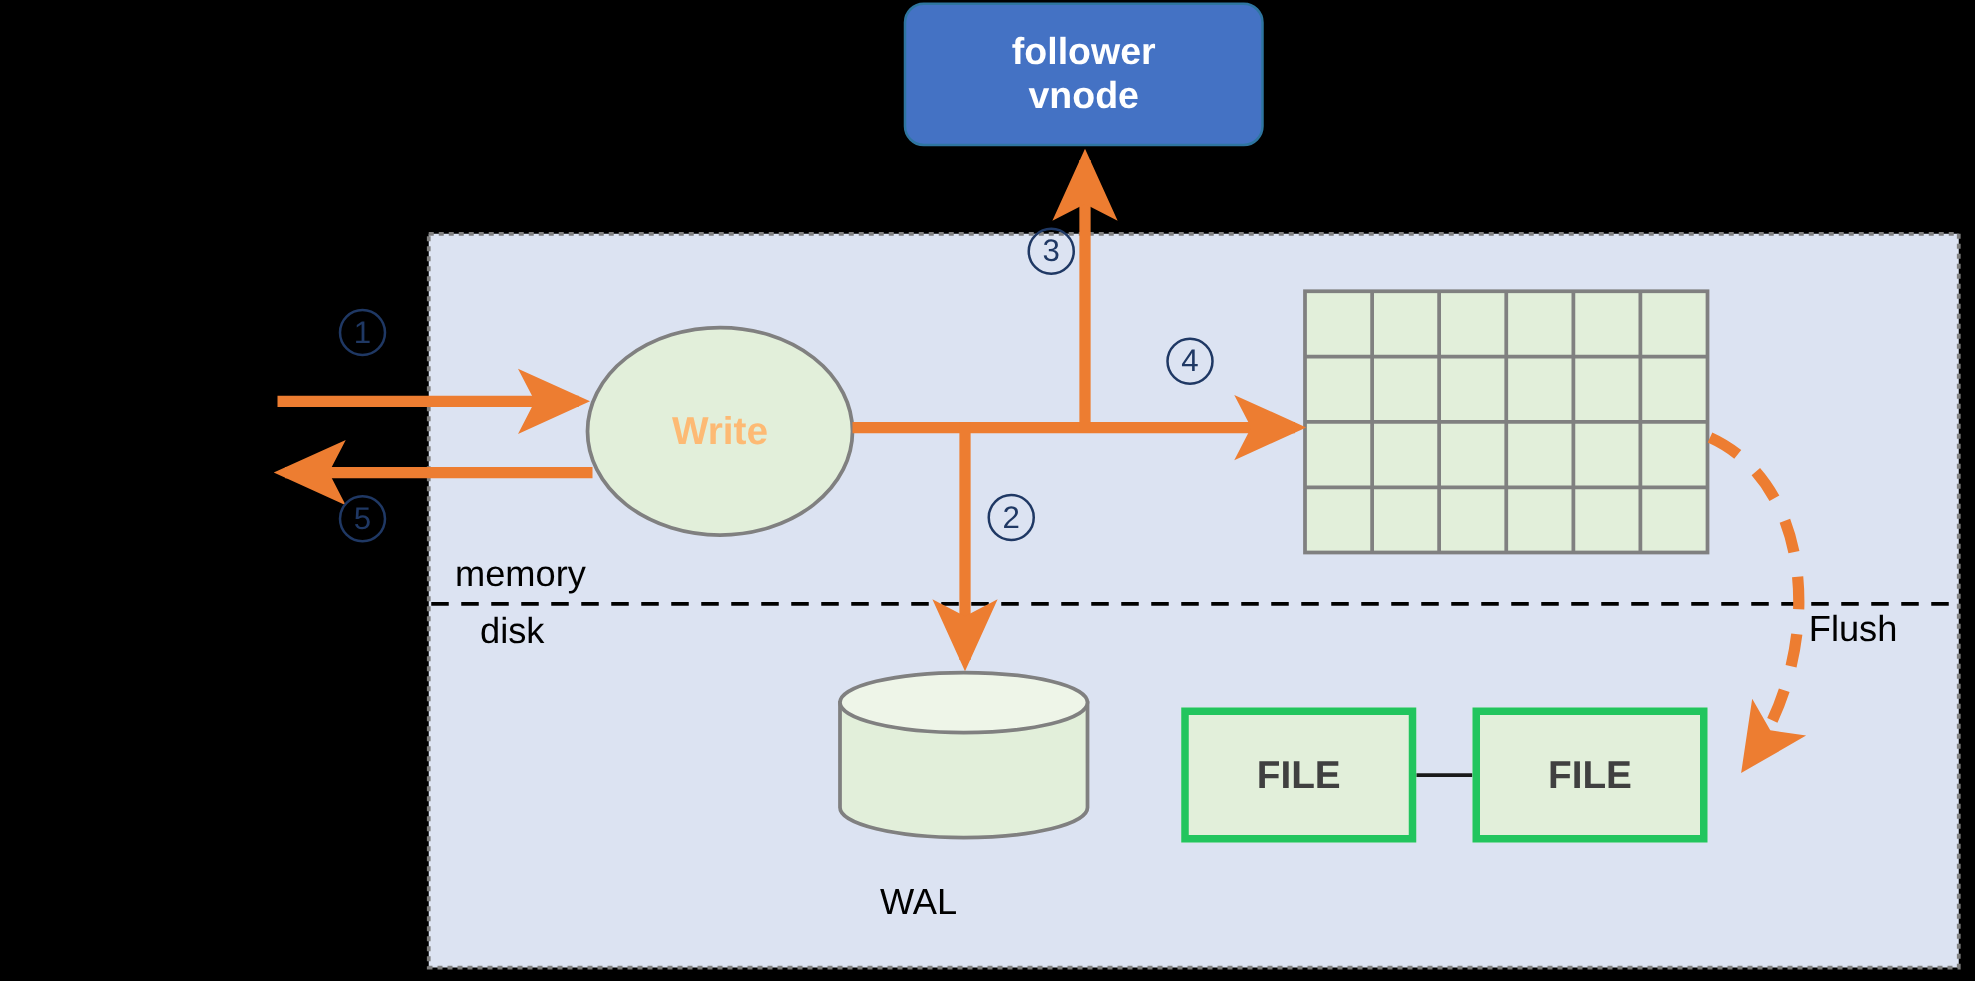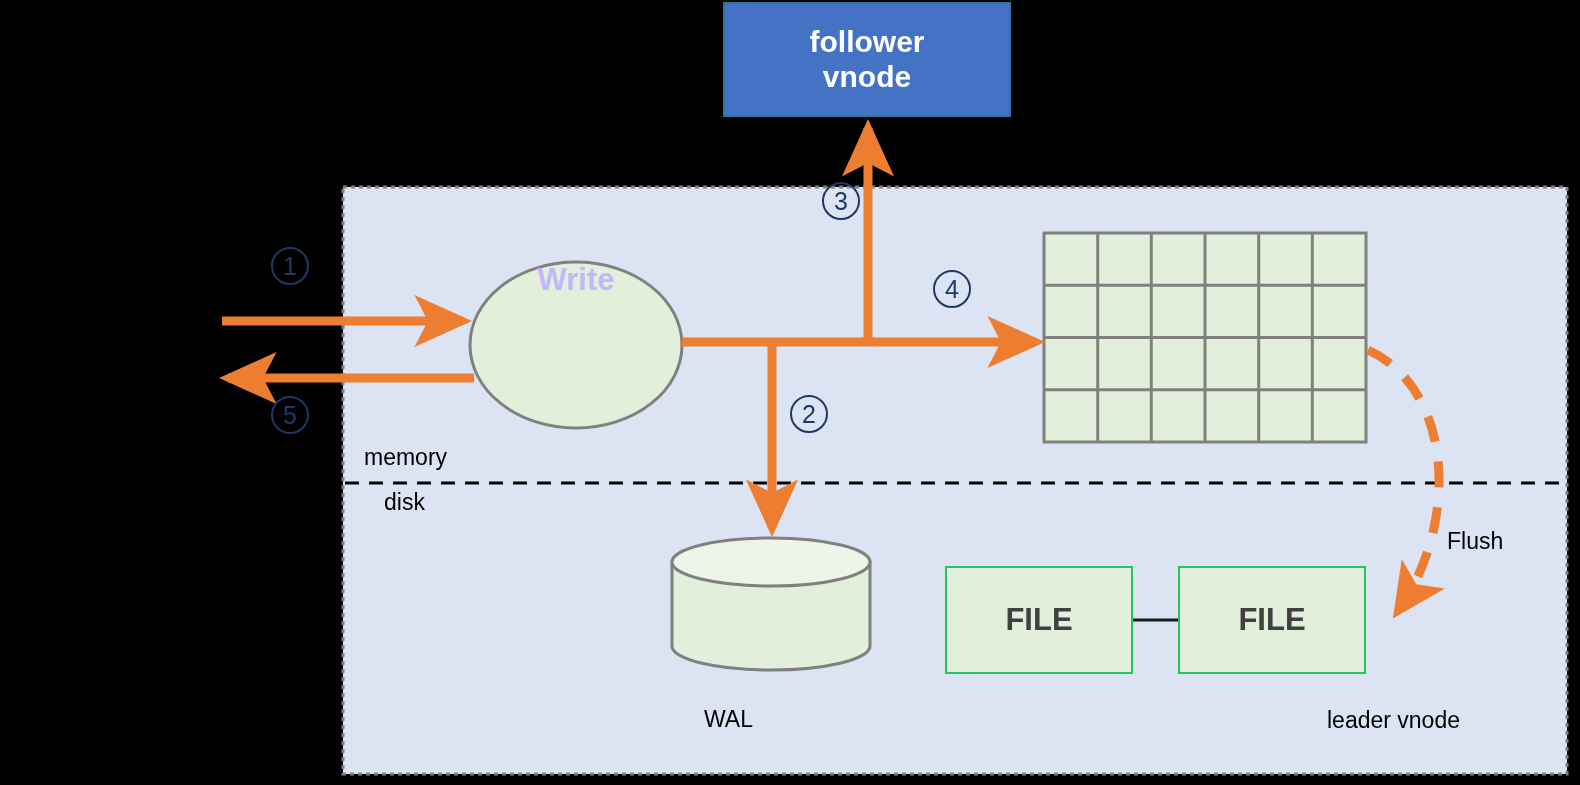--- a/index.html
+++ b/index.html
@@ -35,76 +35,77 @@
     color: #ffffff;
     font-weight: bold;
     font-size: 30px;
     line-height: 1.15;
   }
   #follower-vnode-box {
     left: 723px;
     top: 2px;
     width: 288px;
     height: 115px;
+    border-radius: 16px;
   }
   #app-taosc-box {
     left: 0px;
     top: 288px;
     width: 222px;
     height: 120px;
   }
   #write-ellipse-label {
     position: absolute;
     left: 470px;
     top: 262px;
     width: 212px;
     height: 166px;
     display: flex;
-    align-items: flex-start;
-    justify-content: center;
-    color: #c4b5fd;
+    align-items: center;
+    justify-content: center;
+    color: #fdba74;
     font-weight: bold;
     font-size: 31px;
     pointer-events: none;
   }
   .file-box {
     position: absolute;
     display: flex;
     align-items: center;
     justify-content: center;
     background: #e2efda;
-    border: 2px solid #22c55e;
+    border: 6px solid #22c55e;
     color: #404040;
     font-weight: bold;
     font-size: 31px;
     box-sizing: border-box;
   }
   #file-box-1 {
     left: 945px;
     top: 566px;
     width: 188px;
     height: 108px;
   }
   #file-box-2 {
     left: 1178px;
     top: 566px;
     width: 188px;
     height: 108px;
   }
   .plain-label {
     position: absolute;
     color: #000000;
-    font-size: 23px;
+    font-size: 29px;
     white-space: nowrap;
     text-align: right;
   }
   #memory-label { left: 364px; top: 444px; }
   #disk-label   { left: 384px; top: 489px; }
   #wal-label    { left: 704px; top: 706px; }
-  #flush-label  { left: 1447px; top: 528px; }
+  #flush-label  { left: 1447px; top: 488px; }
   #leader-vnode-label { left: 1327px; top: 707px; }
 
   .step-badge {
     position: absolute;
     width: 38px;
     height: 38px;
     border: 2px solid #1f3864;
     border-radius: 50%;
     color: #1f3864;
     font-size: 25px;
@@ -189,21 +190,20 @@
     <span>FILE</span>
   </div>
   <div class="file-box" id="file-box-2">
     <span>FILE</span>
   </div>
 
   <div class="plain-label" id="memory-label">memory</div>
   <div class="plain-label" id="disk-label">disk</div>
   <div class="plain-label" id="wal-label">WAL</div>
   <div class="plain-label" id="flush-label">Flush</div>
-  <div class="plain-label" id="leader-vnode-label">leader vnode</div>
 
   <div class="step-badge" id="step-1">1</div>
   <div class="step-badge" id="step-2">2</div>
   <div class="step-badge" id="step-3">3</div>
   <div class="step-badge" id="step-4">4</div>
   <div class="step-badge" id="step-5">5</div>
 
 </div>
 
 </body></html>

